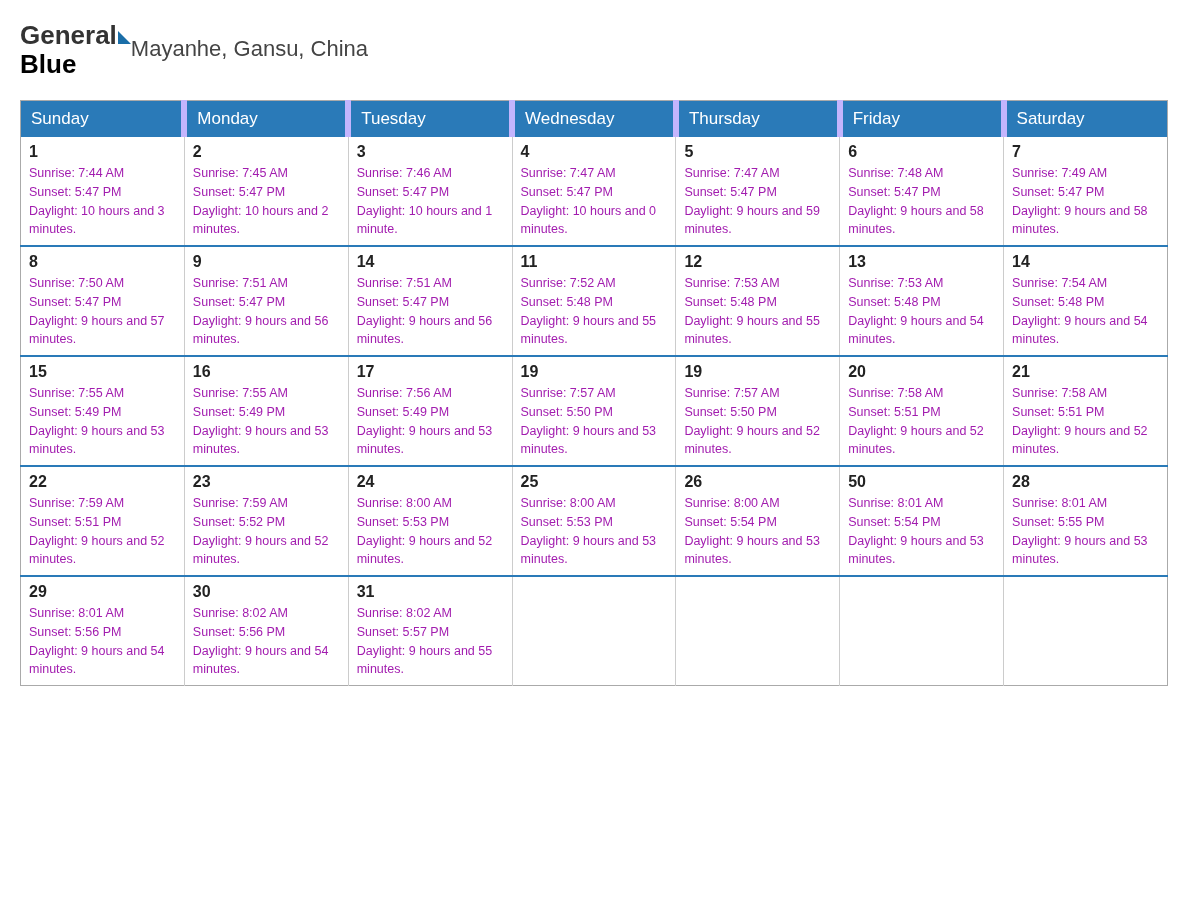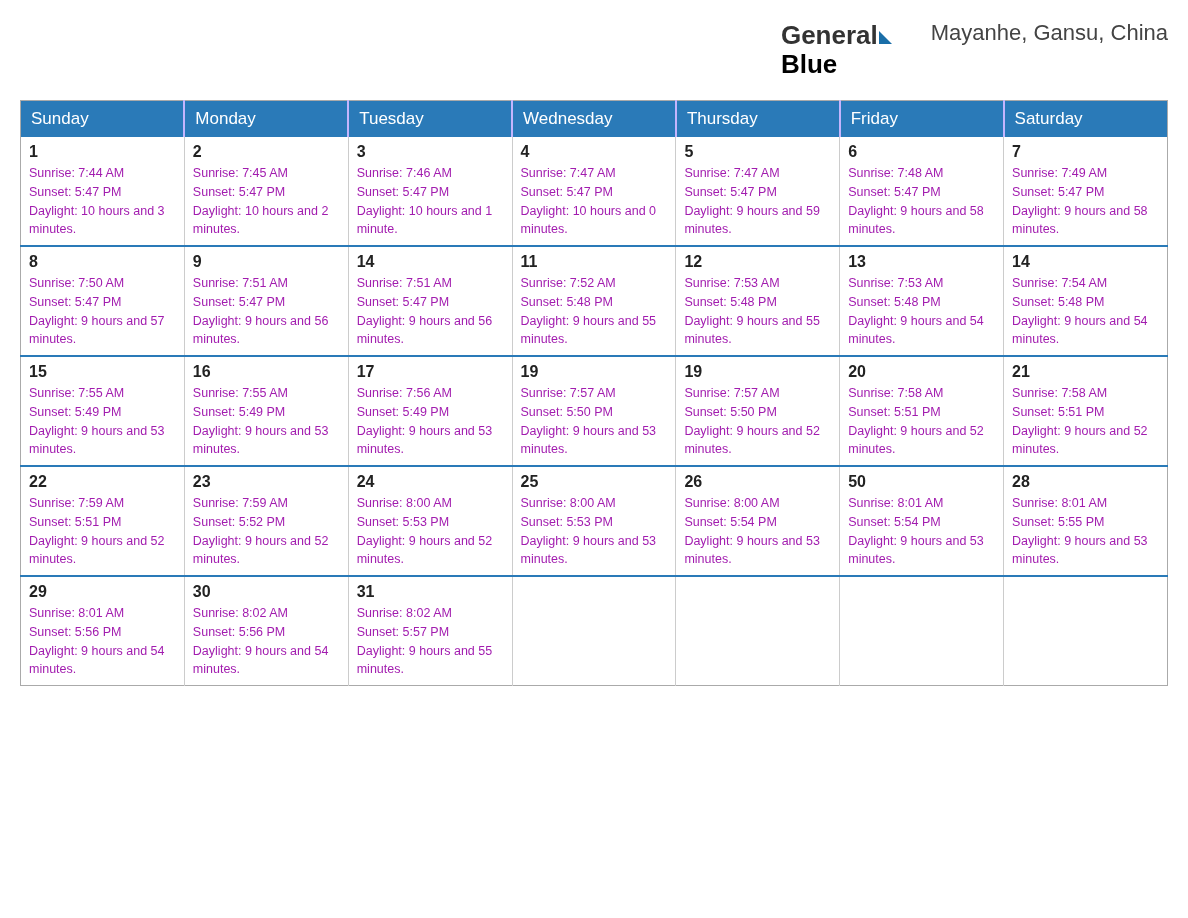--- a/index.html
+++ b/index.html
@@ -5,52 +5,51 @@
     * { margin: 0; padding: 0; box-sizing: border-box; }
     body {
       font-family: Arial, sans-serif;
       background: #fff;
       width: 1188px;
       min-height: 918px;
       padding: 20px;
     }
     .header {
       display: flex;
-      justify-content: flex-end;
+      justify-content: flex-start;
       align-items: flex-start;
       margin-bottom: 20px;
-      gap: 39px;
     }
     .title-section {
       text-align: right;
     }
     .month-title {
       font-size: 52px;
       font-weight: normal;
       color: #222;
       letter-spacing: -1px;
     }
     .location {
       font-size: 22px;
       color: #444;
-      margin-top: 0;
+      margin-top: 16px;
     }
     .calendar {
       width: 100%;
       border-collapse: collapse;
       border: 1px solid #aaa;
     }
     .calendar th {
       background-color: #2a7ab8;
       color: white;
       padding: 8px 10px;
       text-align: left;
       font-size: 17px;
       font-weight: normal;
-      border-right: 2px solid #c4b5fd;
+      border-right: 6px solid #c4b5fd;
     }
     .calendar th:last-child {
       border-right: none;
     }
     .calendar td {
       vertical-align: top;
       padding: 6px 8px;
       border-right: 1px solid #ccc;
       border-bottom: 2px solid #2a7ab8;
       font-size: 13px;

